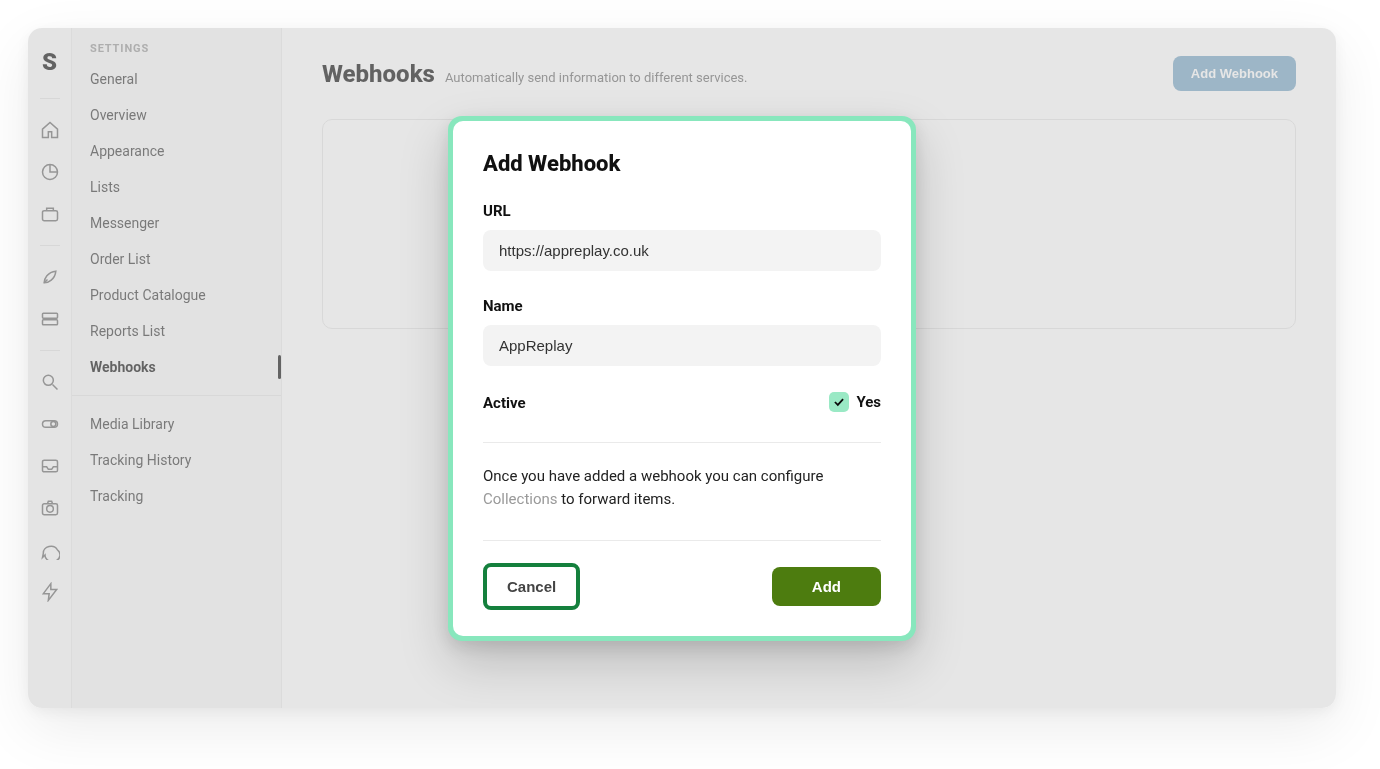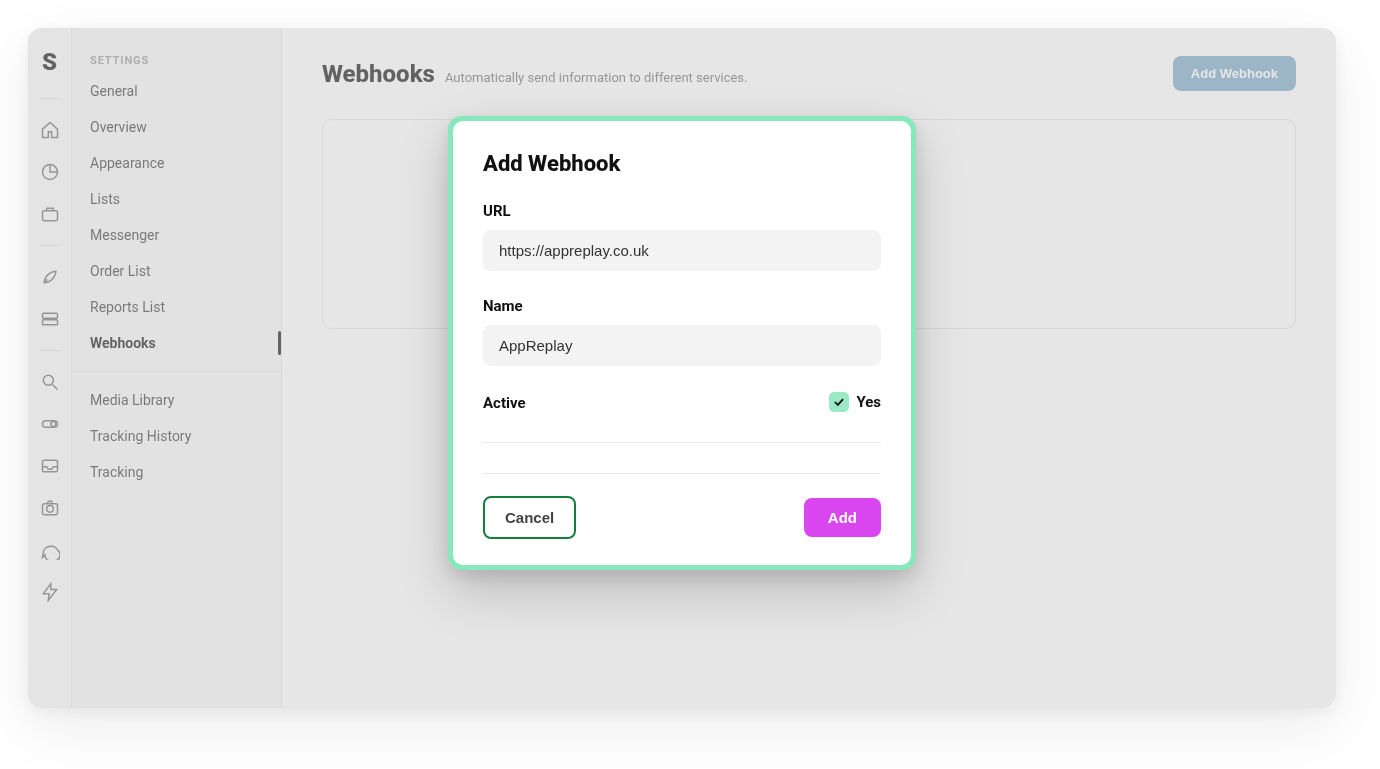--- a/index.html
+++ b/index.html
@@ -51,21 +51,21 @@
     margin: 11px 0;
     color: #6d6d6d;
     display:flex;align-items:center;justify-content:center;
   }
   .rail-icon svg { width:20px; height:20px; stroke:#6d6d6d; fill:none; stroke-width:1.8; }
   
   .sidebar {
     width: 210px;
     background: #f7f7f7;
     border-right: 1px solid #ececec;
-    padding-top: 20px;
+    padding-top: 8px;
   }
   .sb-section-title {
     font-size: 11px;
     letter-spacing: 0.08em;
     color: #9a9a9a;
     font-weight: 700;
     padding: 6px 18px 6px;
   }
   .sb-item {
     font-size: 14px;
@@ -201,33 +201,33 @@
     display:flex;
     justify-content:space-between;
     align-items:center;
     margin-top:4px;
   }
   .btn-secondary {
     background:#ffffff;
     color:#444;
     font-weight:700;
     font-size:15px;
-    border:2px solid #15803d;
+    border:4px solid #15803d;
     border-radius:8px;
     padding:11px 20px;
     cursor:pointer;
   }
   .btn-confirm {
-    background:#d946ef;
+    background:#4d7c0f;
     color:#ffffff;
     font-weight:700;
     font-size:15px;
     border:none;
     border-radius:8px;
-    padding:11px 24px;
+    padding:11px 40px;
     cursor:pointer;
   }
 </style>
 </head>
 <body>
 
 <div class="canvas">
   <div class="app">
 
     <div class="rail">
@@ -302,20 +302,21 @@
     </div>
 
     <div class="sidebar">
       <div class="sb-section-title">SETTINGS</div>
       <div class="sb-item"><span>General</span></div>
       <div class="sb-item"><span>Overview</span></div>
       <div class="sb-item"><span>Appearance</span></div>
       <div class="sb-item"><span>Lists</span></div>
       <div class="sb-item"><span>Messenger</span></div>
       <div class="sb-item"><span>Order List</span></div>
+      <div class="sb-item"><span>Product Catalogue</span></div>
       <div class="sb-item"><span>Reports List</span></div>
       <div class="sb-item active"><span>Webhooks</span></div>
       <div class="sb-divider"></div>
       <div class="sb-item"><span>Media Library</span></div>
       <div class="sb-item"><span>Tracking History</span></div>
       <div class="sb-item"><span>Tracking</span></div>
     </div>
 
     <div class="main">
       <div class="page-header">
@@ -351,20 +352,23 @@
               <svg viewBox="0 0 24 24">
                   <path d="M5 12 L10 17 L19 7"></path>
                 </svg>
             </div>
             <div class="active-text">Yes</div>
           </div>
         </div>
 
         <hr class="modal-hr">
 
+        <div class="help-text">
+          <span>Once you have added a webhook you can configure </span><span class="muted">Collections</span><span> to forward items.</span>
+        </div>
 
         <hr class="modal-hr">
 
         <div class="modal-actions">
           <button class="btn-secondary">Cancel</button>
           <button class="btn-confirm">Add</button>
         </div>
       </div>
     </div>
 

